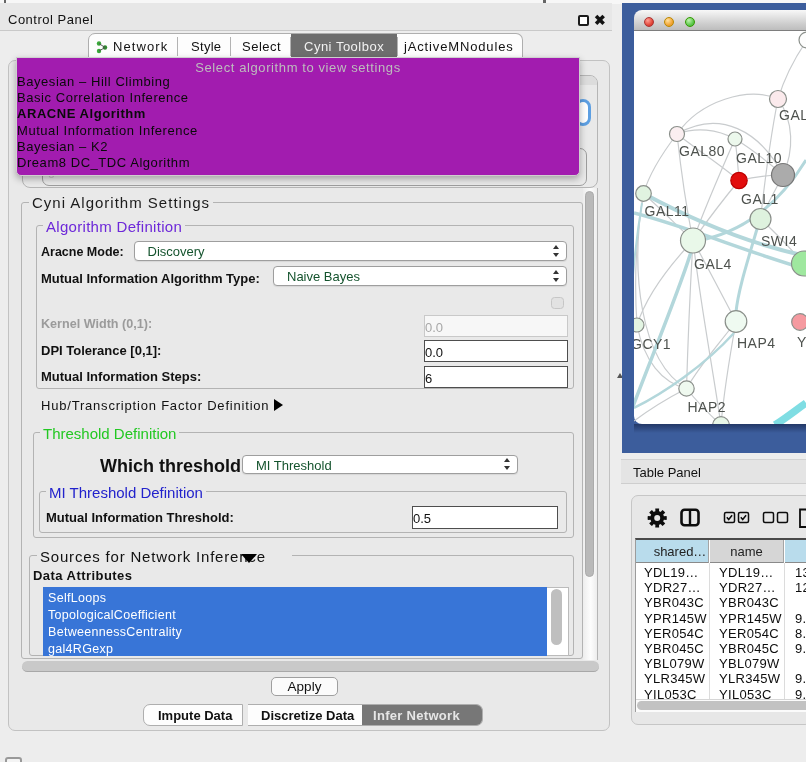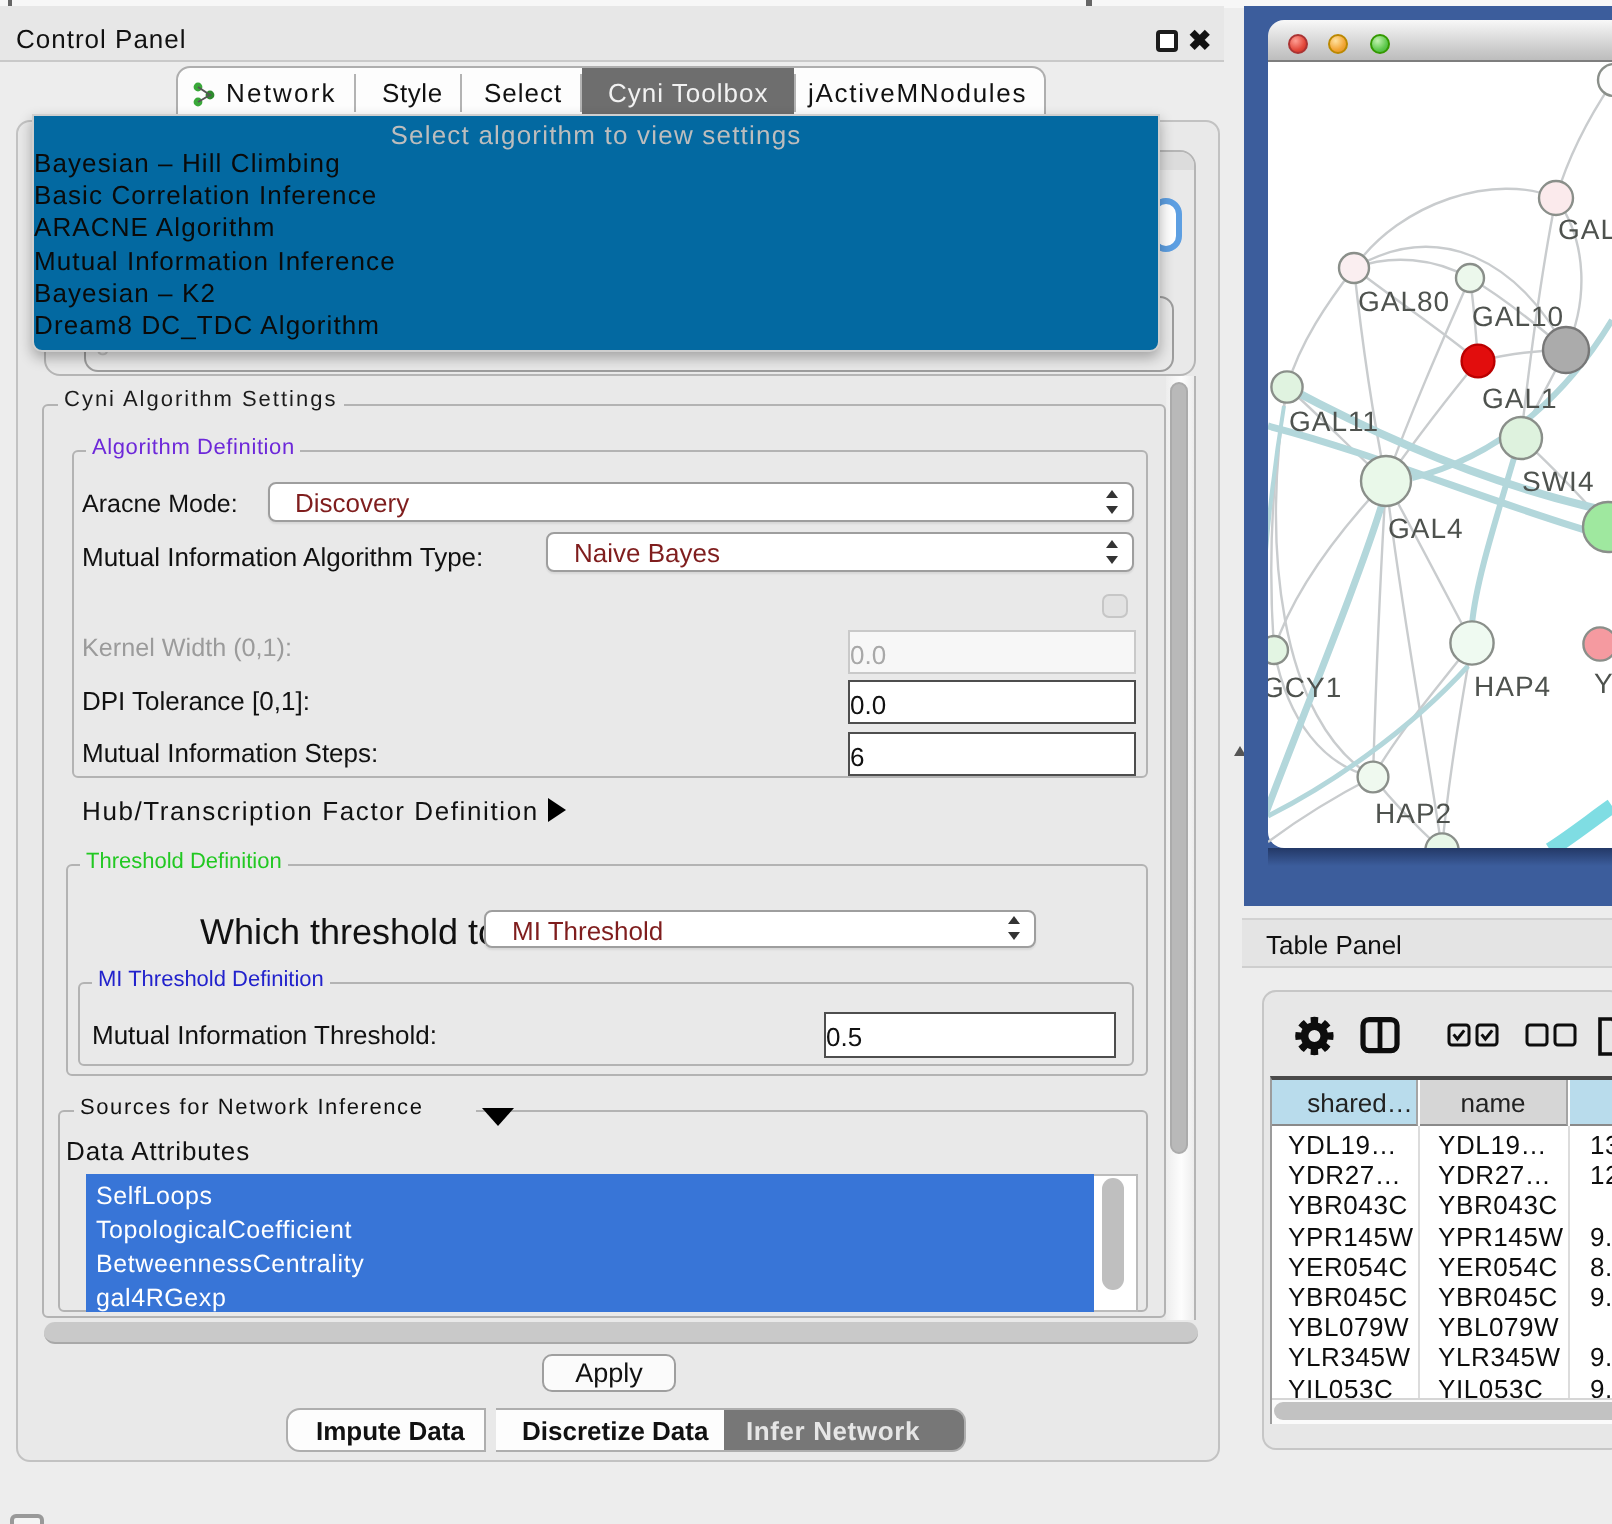--- a/index.html
+++ b/index.html
@@ -1,27 +1,27 @@
 <!DOCTYPE html>
 <html><head><meta charset="utf-8"><style>
 *{margin:0;padding:0;box-sizing:border-box}
 body{font-family:"Liberation Sans",sans-serif}
 #root{position:relative;width:806px;height:762px;background:#ededed;overflow:hidden;font-family:"Liberation Sans",sans-serif}
 .abs{position:absolute}
 .lbl{position:absolute;font-size:13px;color:#111;white-space:nowrap}
-.b{font-weight:normal}
+.b{font-weight:bold}
 .dis{color:#9b9b9b}
 .field{position:absolute;background:#fff;font-size:13px;color:#111;padding-right:9px}
-.combo{position:absolute;background:#fff;border:1px solid #9e9e9e;border-radius:4px;font-size:13px;color:#7f1d1d;box-shadow:0 1px 1px rgba(0,0,0,0.08)}
+.combo{position:absolute;background:#fff;border:1px solid #9e9e9e;border-radius:4px;font-size:13px;color:#14532d;box-shadow:0 1px 1px rgba(0,0,0,0.08)}
 .combo .ct{position:absolute;left:13px;top:2.5px}
 .step{position:absolute;right:7px;top:50%;width:6px;height:12px;margin-top:-6px}
 .step:before{content:"";position:absolute;left:0;top:0;border-left:3px solid transparent;border-right:3px solid transparent;border-bottom:4.5px solid #333}
 .step:after{content:"";position:absolute;left:0;bottom:0;border-left:3px solid transparent;border-right:3px solid transparent;border-top:4.5px solid #333}
 .grp{position:absolute;border:1px solid #b3b3b3;border-radius:3px}
-.gt{position:absolute;font-size:11px;background:#e9e9e9;padding:0 3px;white-space:nowrap}
+.gt{position:absolute;font-size:15px;background:#e9e9e9;padding:0 3px;white-space:nowrap}
 .seg{position:absolute;top:0;height:100%;background:#fdfdfd;border:1px solid #aeaeae;font-size:13px;color:#111;text-align:center}
 </style></head><body>
 <div id="root">
 
   <div class="abs" style="left:0;top:0;width:806px;height:4px;background:#f7f7f7"></div>
   <div class="abs" style="left:4px;top:0;width:2px;height:4px;background:#666"></div>
   <div class="abs" style="left:543px;top:0;width:3px;height:3px;background:#666"></div>
   <div class="abs" style="left:0;top:3px;width:612px;height:28px;background:#e7e7e7;border-bottom:1px solid #c9c9c9"></div>
   <div class="lbl" style="left:8px;top:12px;letter-spacing:0.5px">Control Panel</div>
   <div class="abs" style="left:578px;top:15px;width:11px;height:11px;border:2px solid #1c1c1c;border-radius:2px;background:#fff"></div>
@@ -56,21 +56,21 @@
     <div class="abs" style="left:202px;top:4px;width:1px;height:19px;background:#b3b3b3"></div>
     <div class="abs" style="left:309px;top:4px;width:1px;height:19px;background:#b3b3b3"></div>
   </div>
 
   <div class="abs" style="left:22px;top:75px;width:576px;height:113px;border:1px solid #b5b5b5;border-radius:8px;background:#e9e9e9"></div>
   <div class="abs" style="left:23px;top:76px;width:574px;height:9px;border-radius:7px 7px 0 0;background:#dcdcdc"></div>
   <div class="abs" style="left:575px;top:99px;width:16px;height:27px;border:3px solid #5d9fe2;border-radius:8px;background:#fff"></div>
   <div class="abs" style="left:42px;top:148px;width:545px;height:38px;border:1px solid #9d9d9d;border-radius:7px"></div>
   <div class="abs" style="left:48px;top:164px;font-size:12.5px;color:#c4c4c4;white-space:nowrap">galtered for default mode</div>
 
-  <div class="abs" style="left:16px;top:57px;width:564px;height:119px;background:#0369a1;border:1px solid #cfcfcf;border-radius:0 0 5px 5px;box-shadow:0 3px 7px rgba(0,0,0,0.3)">
+  <div class="abs" style="left:16px;top:57px;width:564px;height:119px;background:#a21caf;border:1px solid #cfcfcf;border-radius:0 0 5px 5px;box-shadow:0 3px 7px rgba(0,0,0,0.3)">
     <div style="position:absolute;left:0;top:2px;width:100%;text-align:center;font-size:13px;letter-spacing:0.6px;color:#bdbdbd">Select algorithm to view settings</div>
     <div style="position:absolute;left:0px;top:16px;font-size:13px;letter-spacing:0.55px;color:#0a0a0a;line-height:16.2px">Bayesian – Hill Climbing<br>Basic Correlation Inference<br><span class="b">ARACNE Algorithm</span><br>Mutual Information Inference<br>Bayesian – K2<br>Dream8 DC_TDC Algorithm</div>
   </div>
 
   <div class="grp" style="left:21px;top:202px;width:562px;height:457px"></div>
   <div class="gt" style="left:29px;top:194px;color:#1c1c1c;letter-spacing:1px">Cyni Algorithm Settings</div>
 
   <div class="grp" style="left:36px;top:225px;width:538px;height:164px"></div>
   <div class="gt" style="left:43px;top:218px;color:#6d28d9;letter-spacing:0.3px">Algorithm Definition</div>
 

